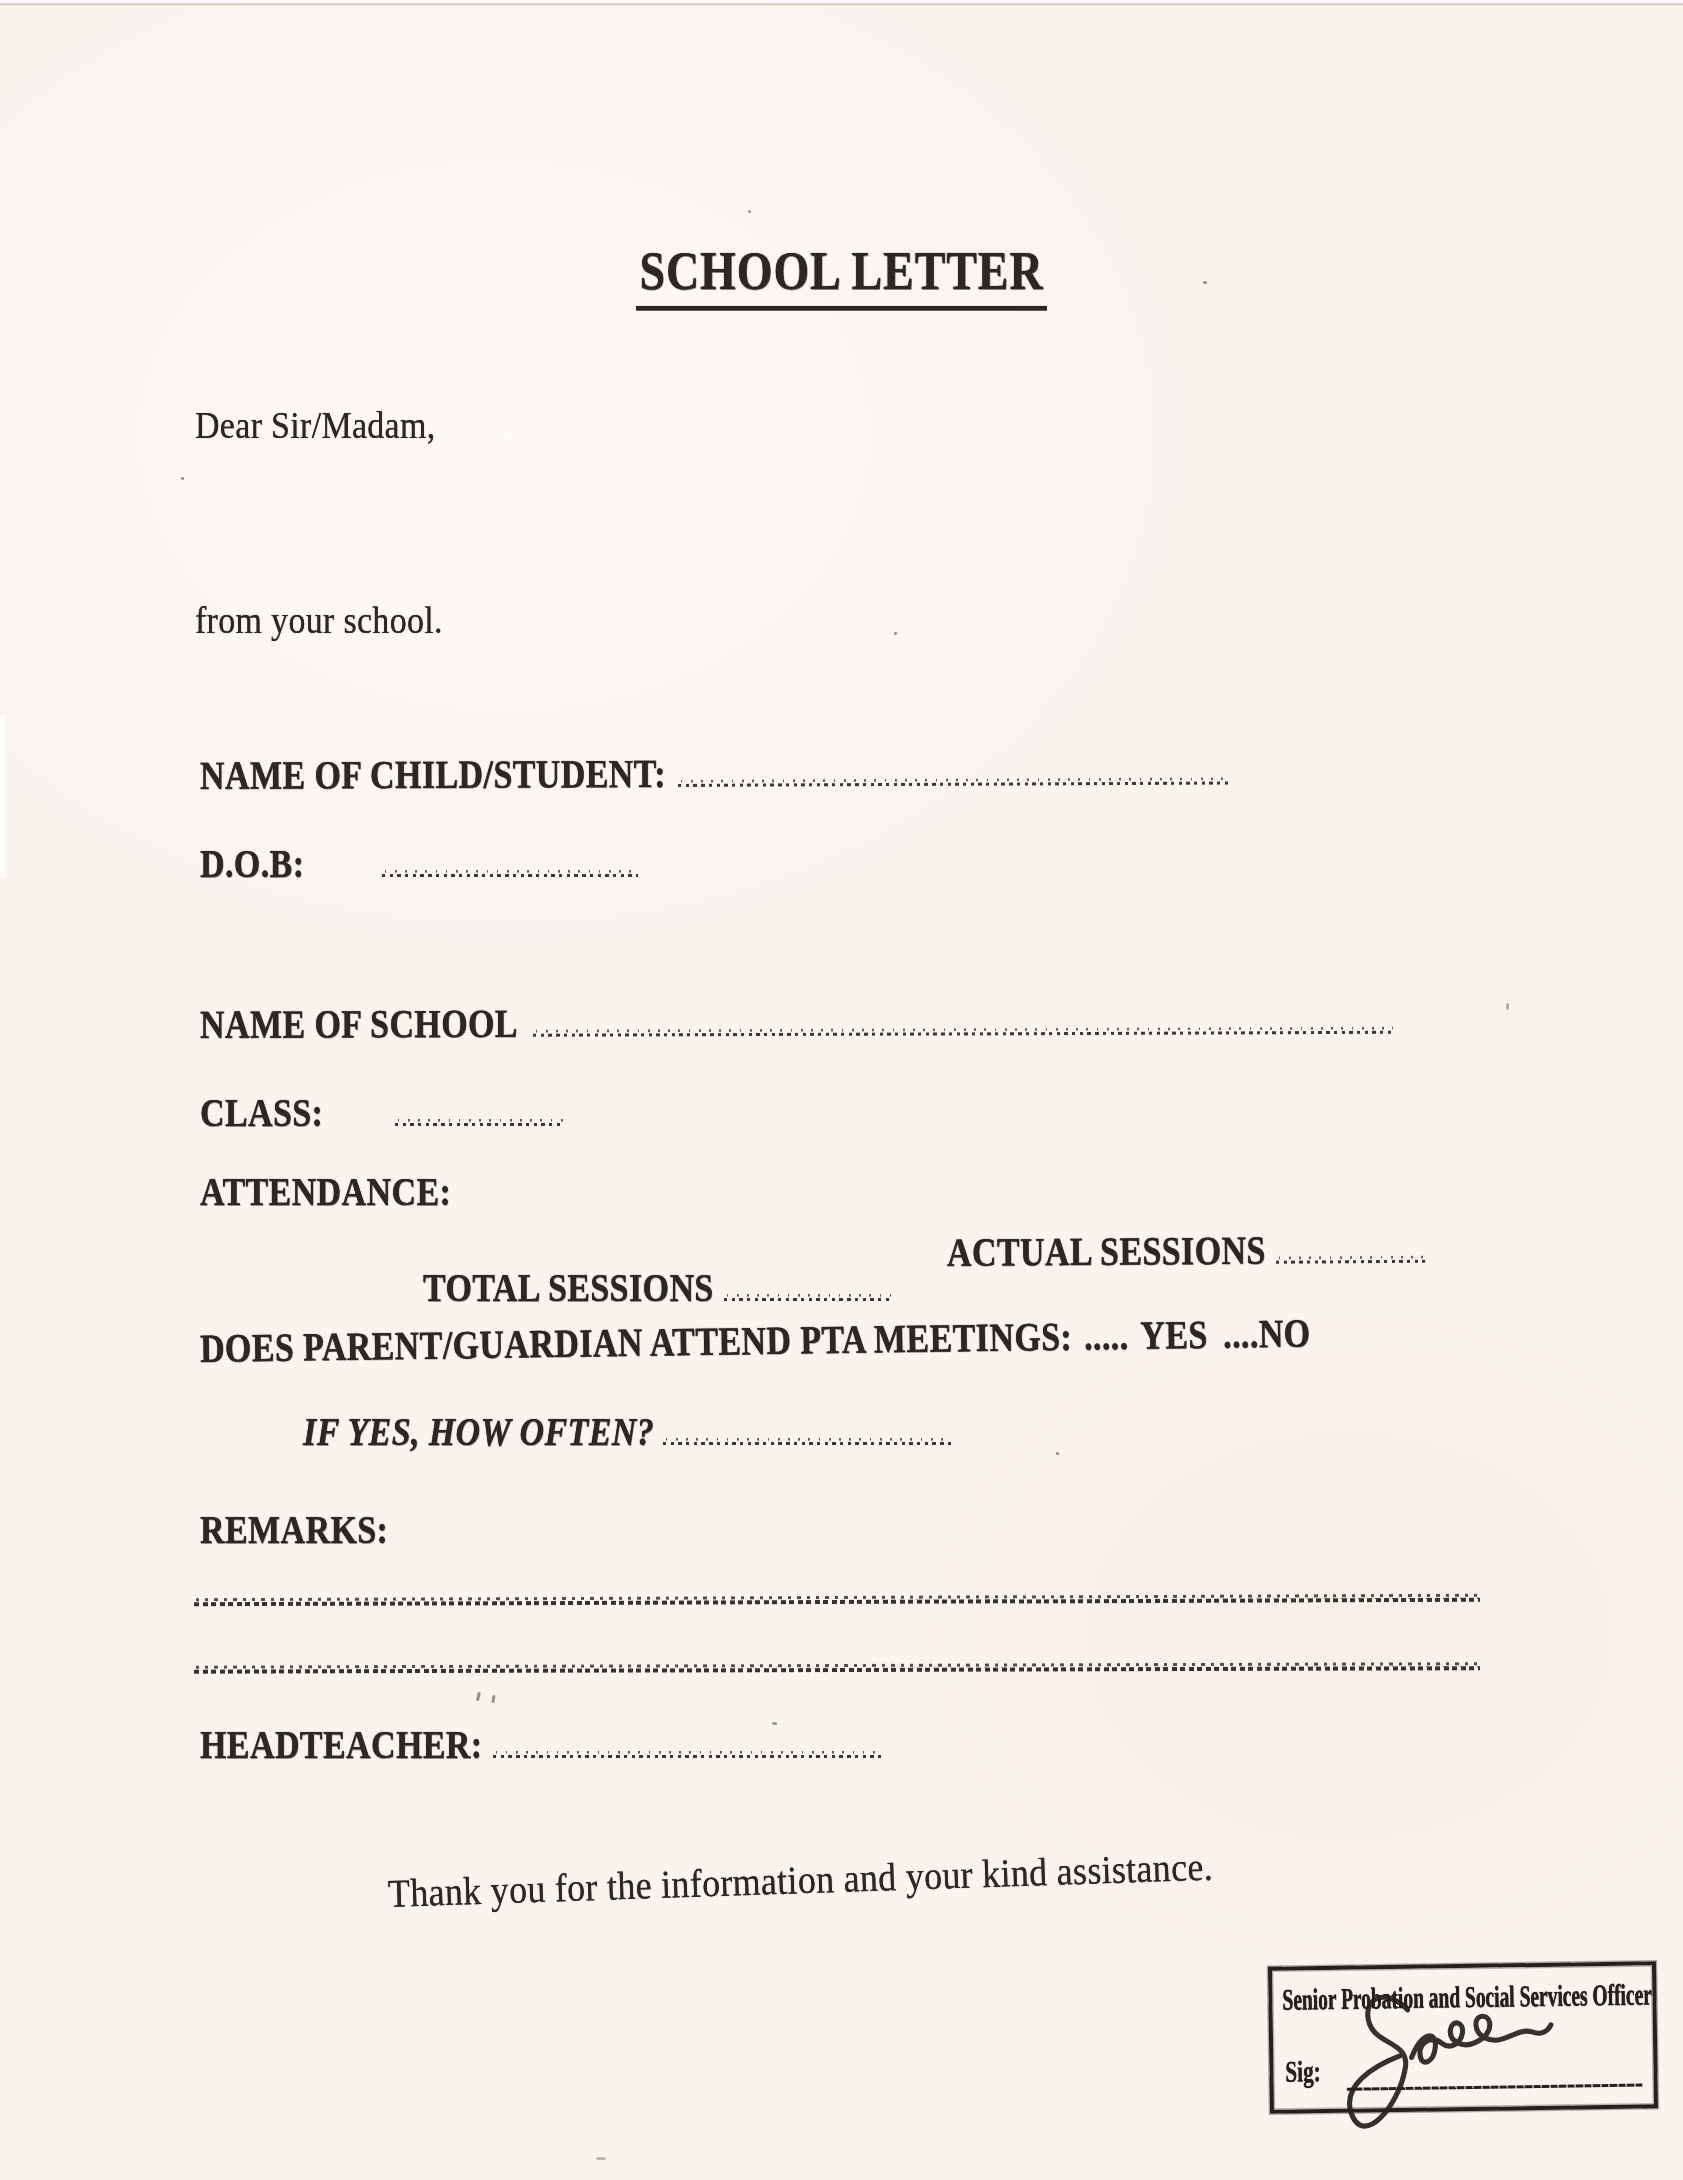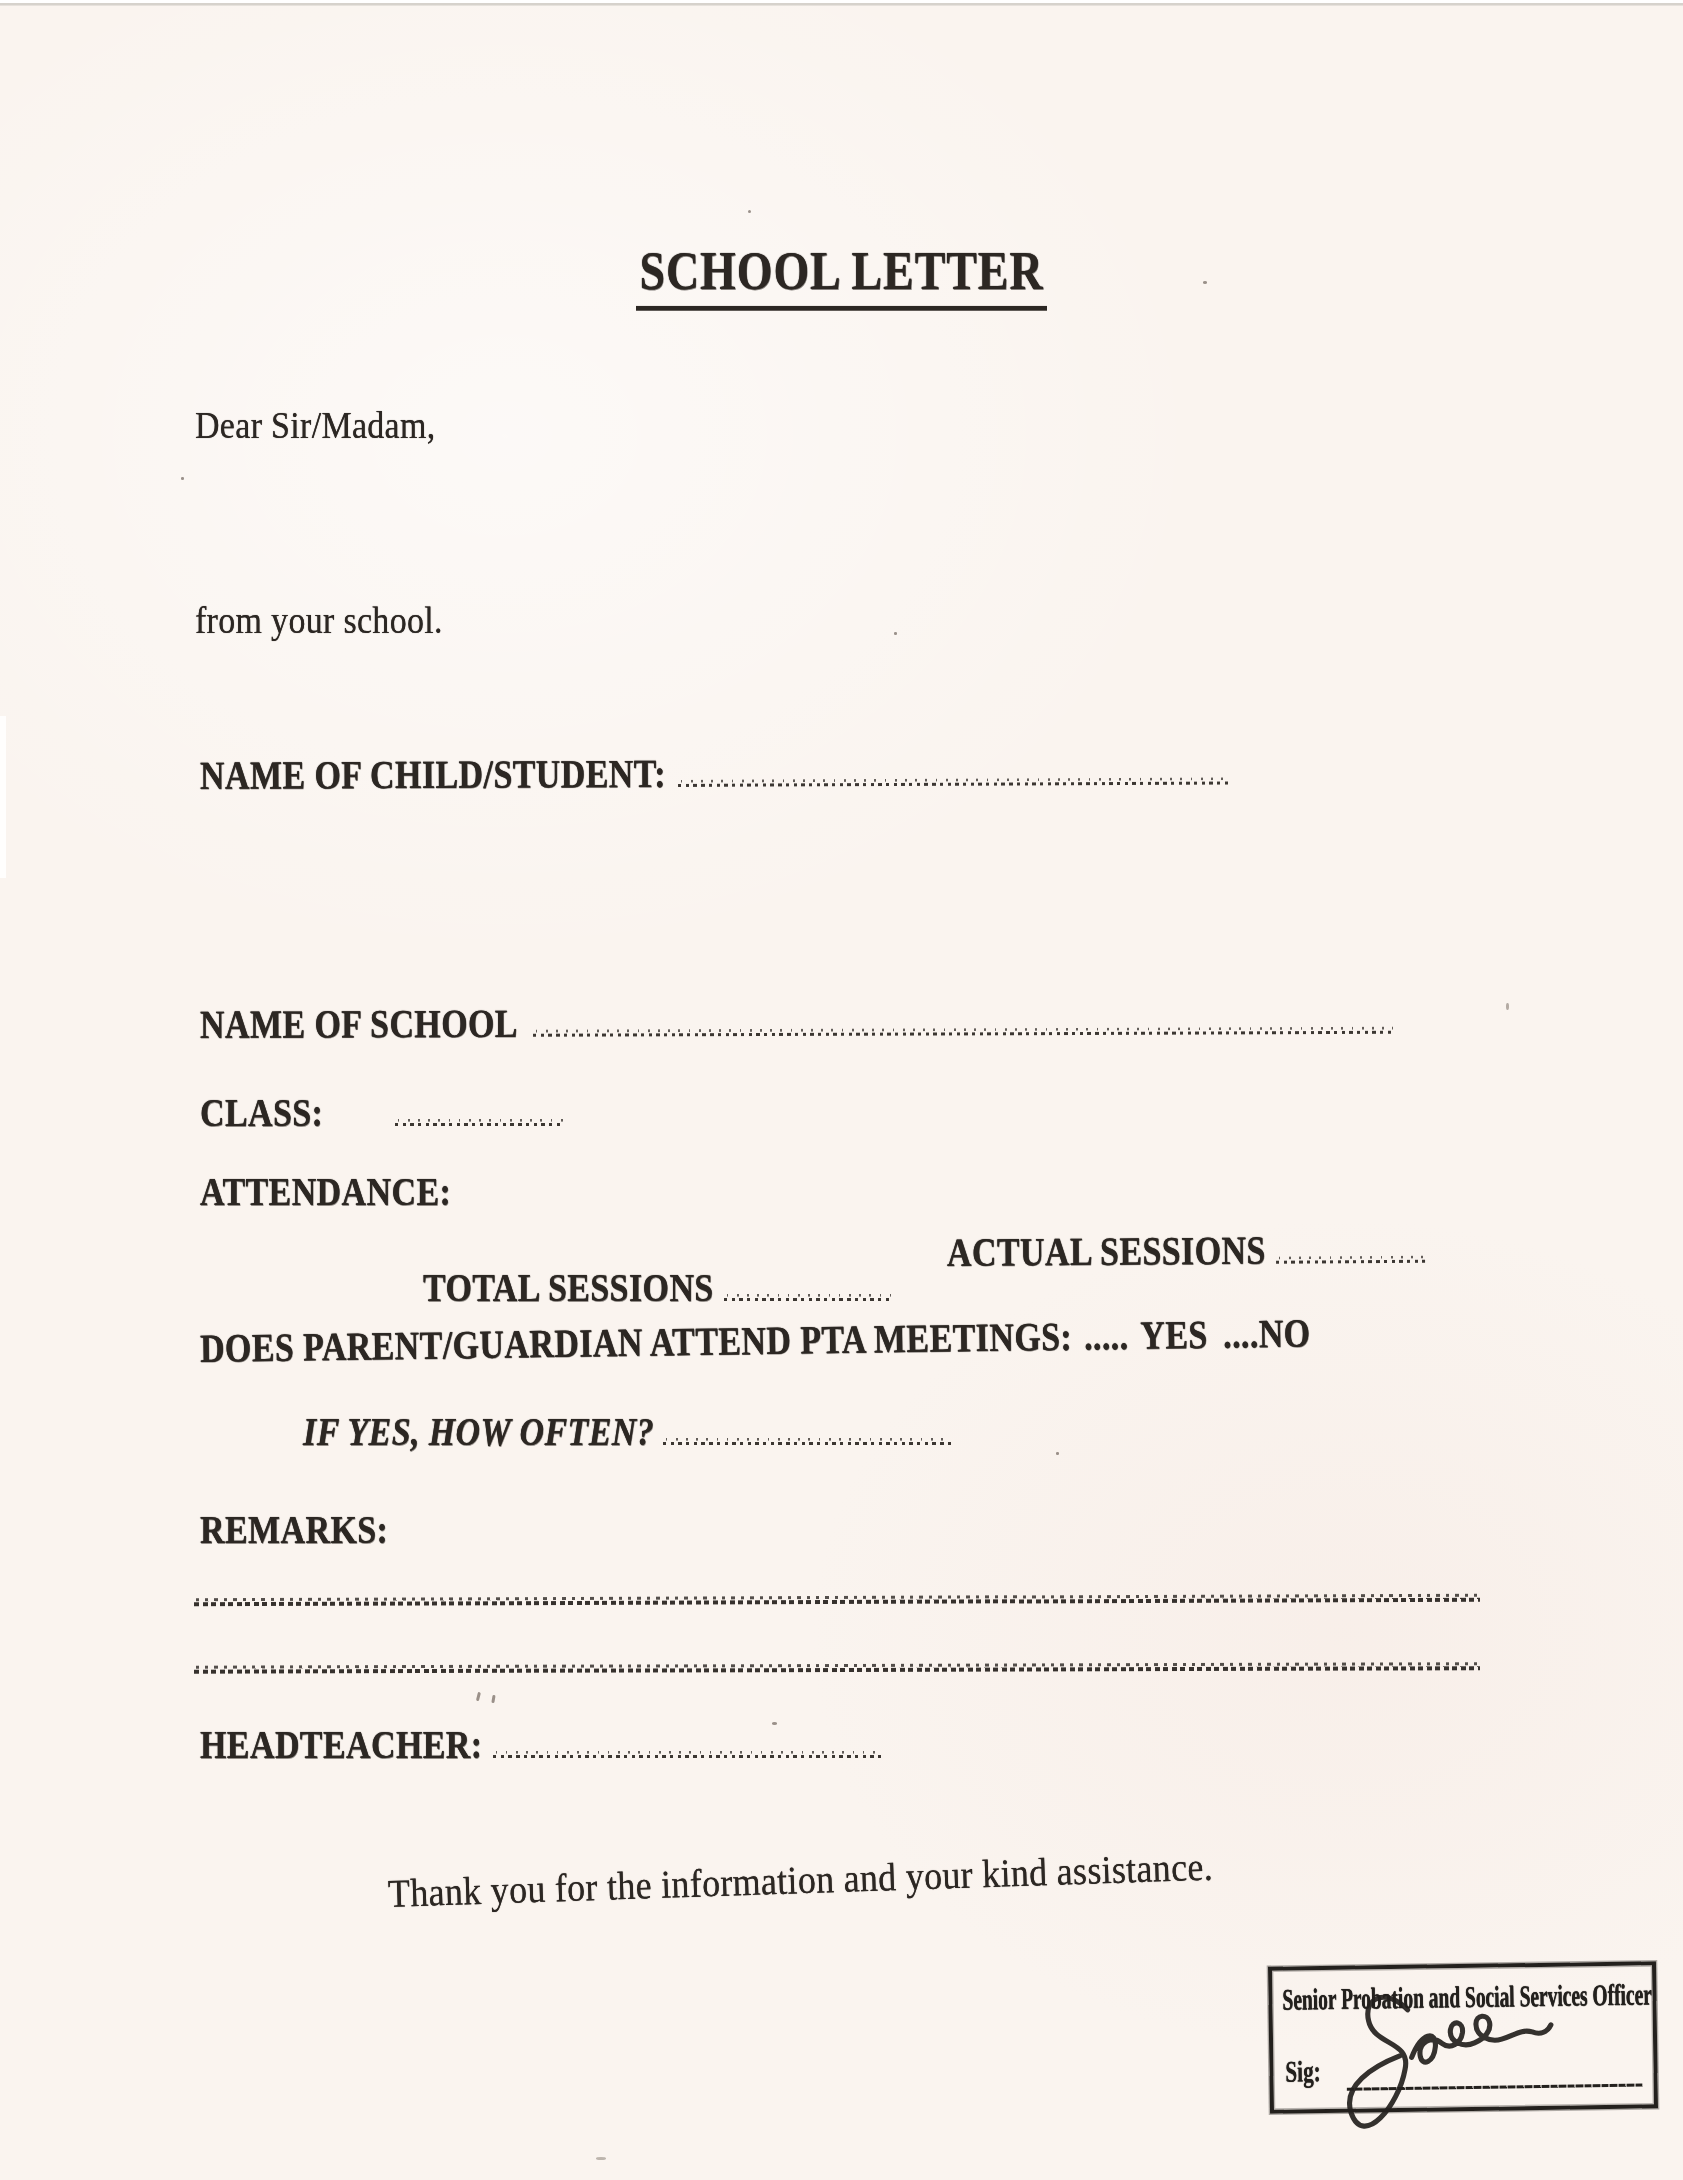--- a/index.html
+++ b/index.html
@@ -102,20 +102,23 @@
   </div>
 
   <div class="row" style="top:602px;left:195px;text-align:right;">
     <span class="body-text">from your school.</span>
   </div>
 
   <div class="row" style="top:758px;left:200px;transform:rotate(-.25deg);transform-origin:left;">
     <span class="lbl">NAME OF CHILD/STUDENT:</span><span class="blank" style="width:552px;margin-left:12px;"></span>
   </div>
 
+  <div class="row" style="top:846px;left:200px;">
+    <span class="lbl">D.O.B:</span><span class="blank" style="width:256px;margin-left:78px;"></span>
+  </div>
 
 
   <div class="row" style="top:1007px;left:200px;transform:rotate(-.2deg);transform-origin:left;">
     <span class="lbl">NAME OF SCHOOL</span><span class="blank" style="width:860px;margin-left:15.3px;"></span>
   </div>
 
   <div class="row" style="top:1095px;left:200px;text-align:right;">
     <span class="lbl">CLASS:</span><span class="blank" style="width:169px;margin-left:72px;"></span>
   </div>
 

